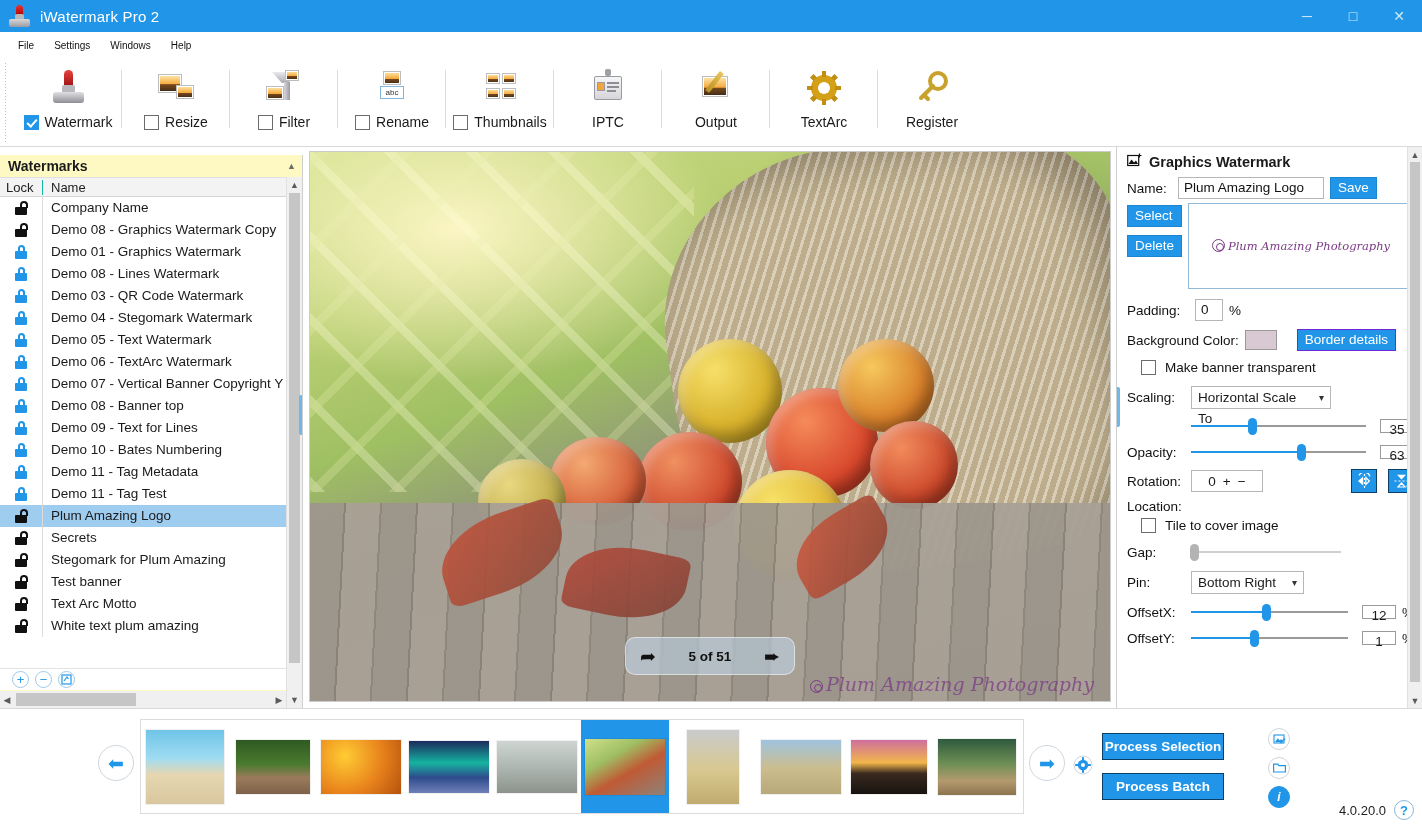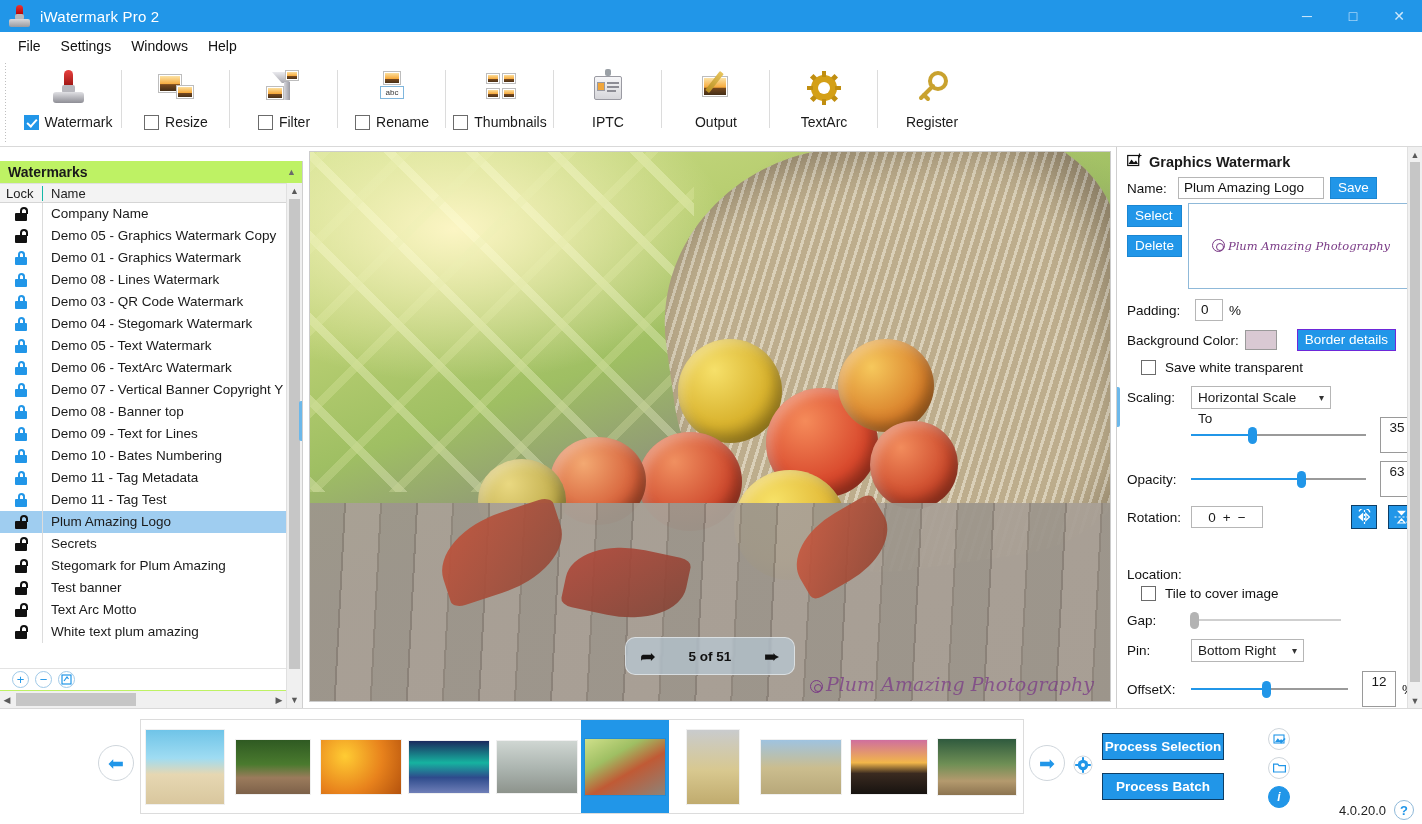--- a/index.html
+++ b/index.html
@@ -36,21 +36,21 @@
   .win-btn {
     width:46px; height:32px; display:flex; align-items:center; justify-content:center;
     color:#cfe8fb; font-size:14px; line-height:1;
   }
 
   
   #menubar {
     height:28px; background:#fff; display:flex; align-items:center;
     padding-left:8px; border-bottom:1px solid #fff;
   }
-  .menu-item { padding:3px 10px; font-size:14px; color:#111; }
+  .menu-item { padding:3px 10px; font-size:10px; color:#111; }
 
   
   #toolbar {
     height:87px; background:#fff; display:flex; align-items:flex-start;
     border-bottom:1px solid #d9d9d9; position:relative;
     padding-left:14px;
   }
   #toolbar::before {
     content:""; position:absolute; left:4px; top:2px; bottom:2px; width:4px;
     background-image:radial-gradient(#bfbfbf 1px, transparent 1px);
@@ -84,22 +84,22 @@
     border:1px solid #bdbdbd; box-shadow:0 0 0 1px #fff inset;
   }
   .ic-photo.sm { width:18px; height:14px; }
   .ic-photo.xs { width:14px; height:11px; }
 
   
   #body { position:absolute; left:0; top:147px; right:0; bottom:0; }
 
   
   #left-panel {
-    position:absolute; left:0; top:14px; width:303px; bottom:116px;
-    background:#bef264; border-right:1px solid #cfcfcf; overflow:hidden;
+    position:absolute; left:0; top:8px; width:303px; bottom:116px;
+    background:#fef9c3; border-right:1px solid #cfcfcf; overflow:hidden;
   }
   #wm-header {
     height:22px; display:flex; align-items:center; justify-content:space-between;
     padding:0 6px 0 8px; font-weight:bold; font-size:14px;
   }
   #wm-header .caret { color:#6b6b6b; font-size:9px; }
   #wm-table-head {
     display:flex; height:20px; align-items:center; background:#f3f3f3;
     border-top:1px solid #e0e0e0; border-bottom:1px solid #d5d5d5;
     font-size:13px; color:#222;
@@ -271,21 +271,21 @@
   .slider .track {
     position:absolute; left:0; right:0; top:8px; height:2px; background:#9a9a9a;
   }
   .slider .fill { position:absolute; left:0; top:8px; height:2px; background:#2196e8; }
   .slider .knob {
     position:absolute; top:1px; width:9px; height:17px; border-radius:5px; background:#2196e8;
     transform:translateX(-4px);
   }
   .slider.gray .knob { background:#b3b3b3; }
   .numbox {
-    border:1px solid #9a9a9a; background:#fff; width:34px; height:36px; line-height:20px;
+    border:1px solid #9a9a9a; background:#fff; width:34px; height:14px; line-height:20px;
     text-align:center; font-size:13.5px;
   }
   .spin {
     border:1px solid #b6b6b6; background:#fff; height:22px; width:72px;
     display:flex; align-items:center; justify-content:center; gap:7px; font-size:13.5px;
   }
   .flipbtn {
     width:26px; height:24px; background:#2196e8; border:1px solid #0d3e66;
     display:flex; align-items:center; justify-content:center;
   }
@@ -520,21 +520,21 @@
           </div>
           <div class="namecell">Company Name</div>
         </div>
         <div class="wm-row">
           <div class="lockcell">
             <span class="lock open">
               <span class="shackle"></span>
               <span class="bodyb"></span>
             </span>
           </div>
-          <div class="namecell">Demo 05 - Graphics Watermark Copy</div>
+          <div class="namecell">Demo 08 - Graphics Watermark Copy</div>
         </div>
         <div class="wm-row">
           <div class="lockcell">
             <span class="lock closed">
               <span class="shackle"></span>
               <span class="bodyb"></span>
             </span>
           </div>
           <div class="namecell">Demo 01 - Graphics Watermark</div>
         </div>
@@ -794,21 +794,21 @@
     </div>
 
     <div class="gw-row" style="padding-top:6px;">
       <span class="lbl">Background Color:</span>
       <span class="swatch"></span>
       <span class="bluebtn dark" style="margin-left:14px;">Border details</span>
     </div>
 
     <div class="gw-row" style="padding-top:7px;padding-left:24px;gap:9px;">
       <span class="cb"></span>
-      <span class="lbl">Save white transparent</span>
+      <span class="lbl">Make banner transparent</span>
     </div>
 
     <div class="gw-row" style="padding-top:9px;">
       <span class="lbl" style="width:58px">Scaling:</span>
       <span class="sel" style="width:140px">Horizontal Scale To</span>
     </div>
 
     <div class="gw-row" style="padding-top:6px;">
       <span style="width:58px"></span>
       <span class="slider">
@@ -848,21 +848,21 @@
       <span class="flipbtn" style="margin-left:5px">
         <svg width="17" height="16" viewBox="0 0 17 16" aria-hidden="true">
           <path d="M1.5 8 H15.5" stroke="#fff" stroke-width="1.2" stroke-dasharray="2 2"></path>
           <path d="M4 1.8 L13 1.8 L8.5 6.6 Z" fill="#fff"></path>
           <path d="M5 14 L12 14 L8.5 10 Z" fill="none" stroke="#fff" stroke-width="1.2"></path>
           <path d="M14.5 4 A6 6 0 0 1 13.5 13.5" fill="none" stroke="#fff" stroke-width="1.2"></path>
         </svg>
       </span>
     </div>
 
-    <div class="gw-row" style="padding-top:4px;margin-top:32px;">
+    <div class="gw-row" style="padding-top:4px;">
       <span class="lbl">Location:</span>
     </div>
 
     <div class="gw-row" style="padding-top:2px;padding-left:24px;gap:9px;">
       <span class="cb"></span>
       <span class="lbl">Tile to cover image</span>
     </div>
 
     <div class="gw-row" style="padding-top:8px;">
       <span class="lbl" style="width:58px">Gap:</span>

